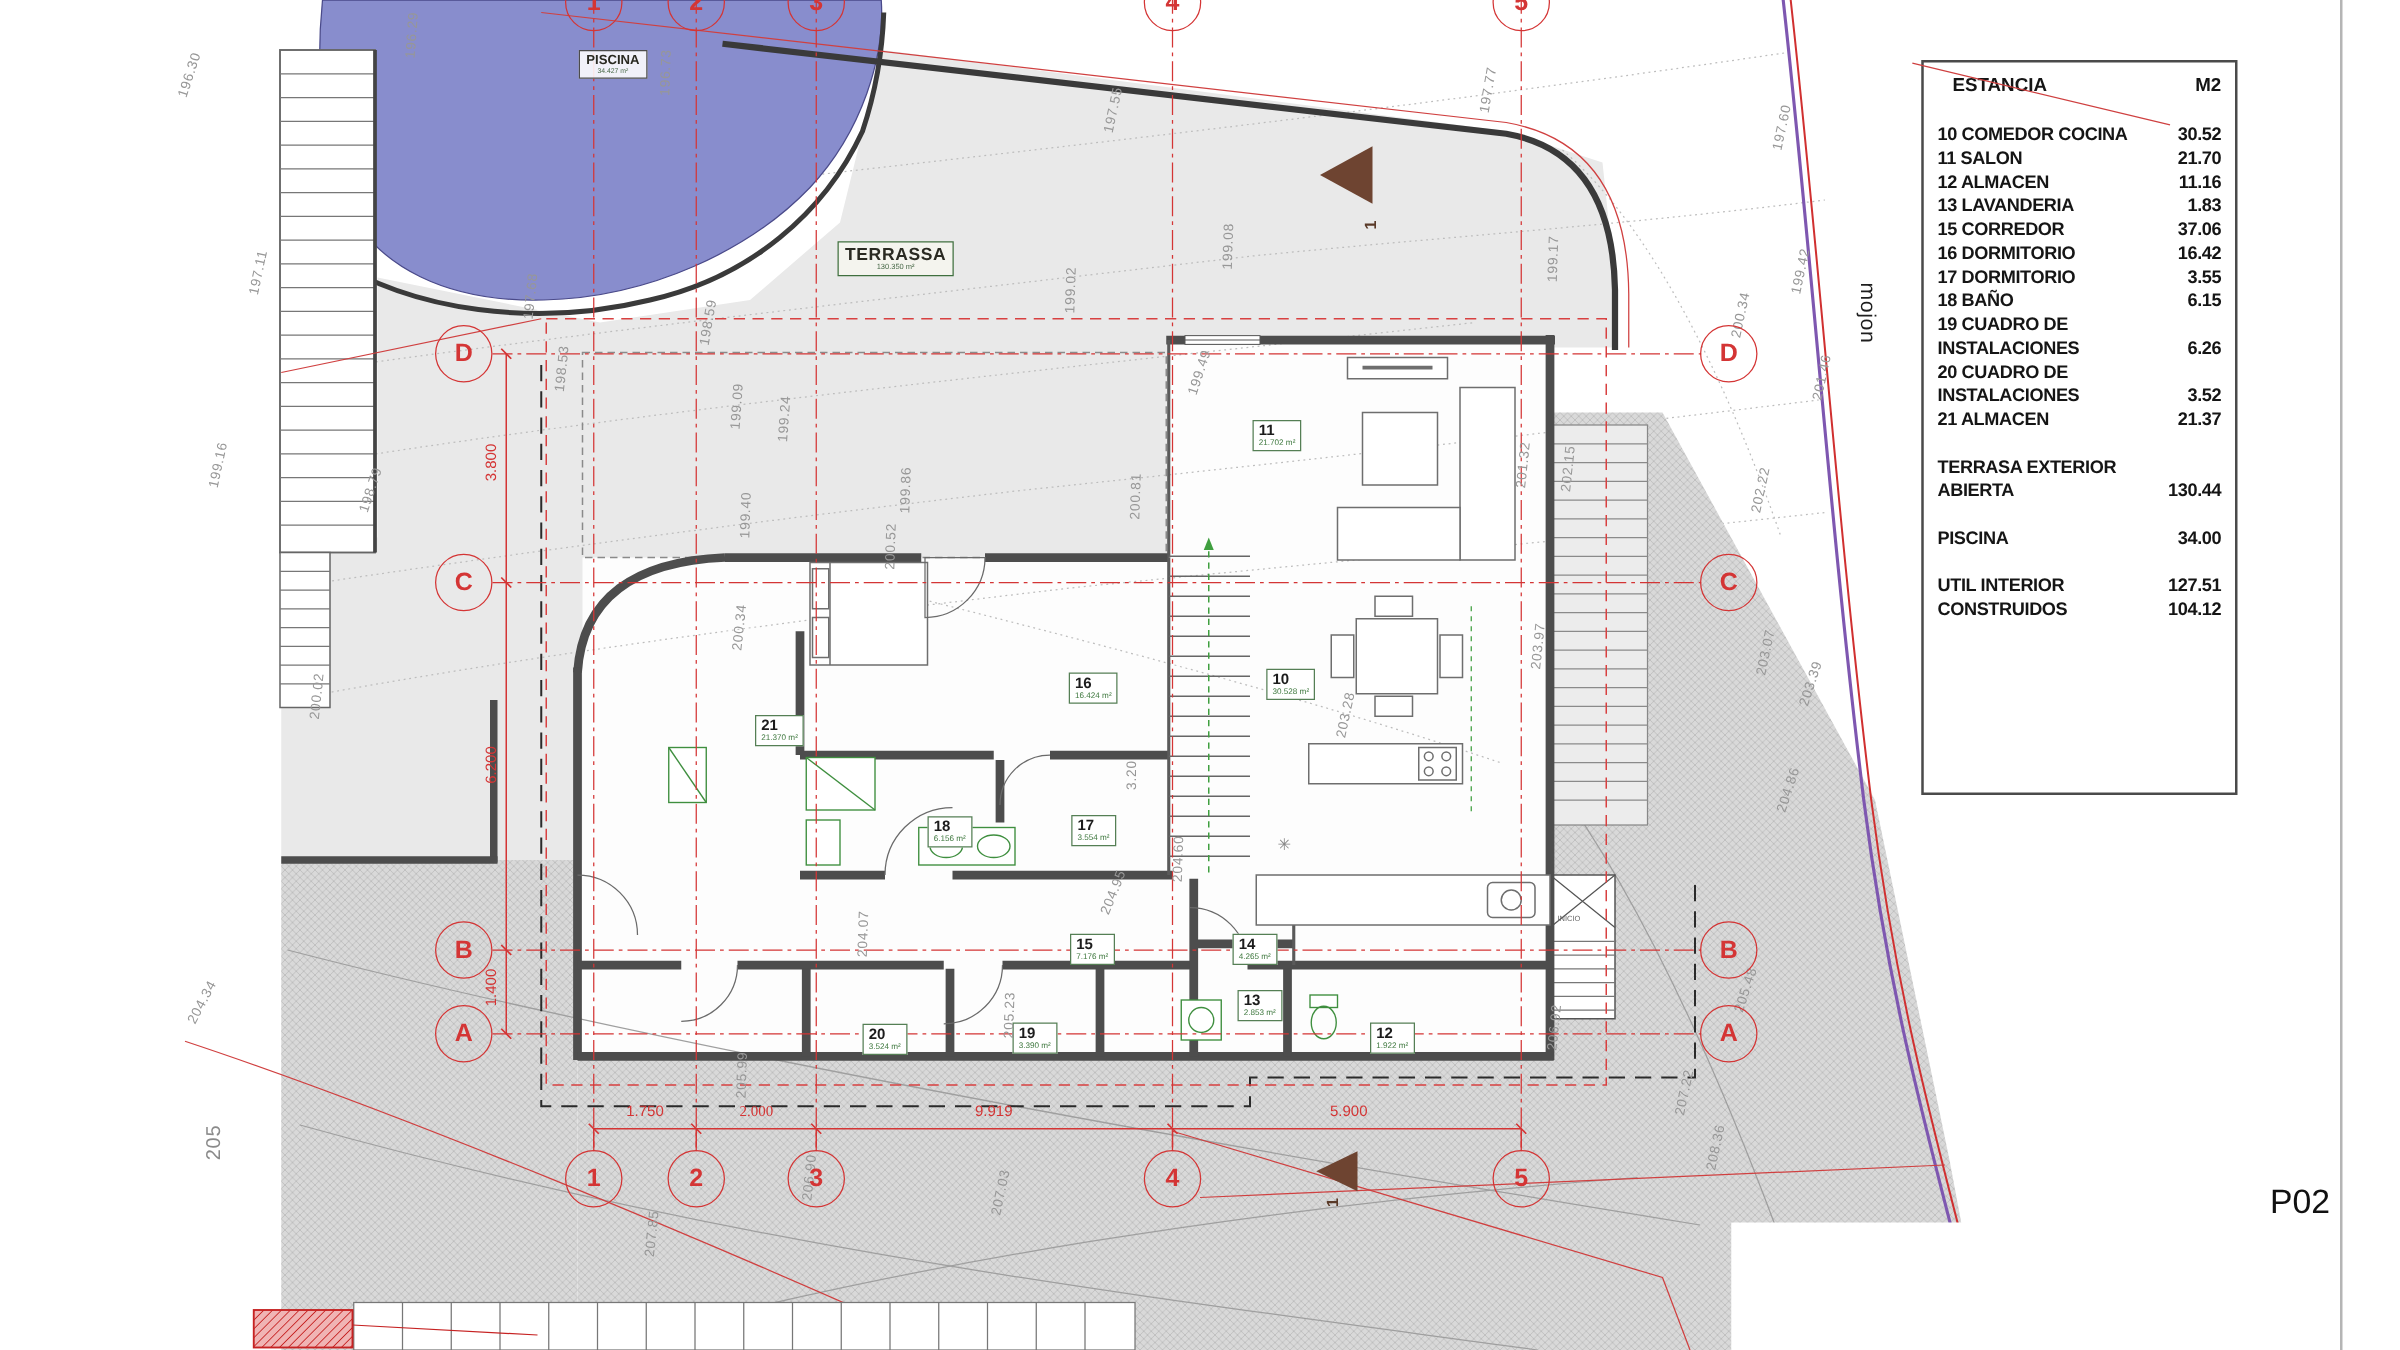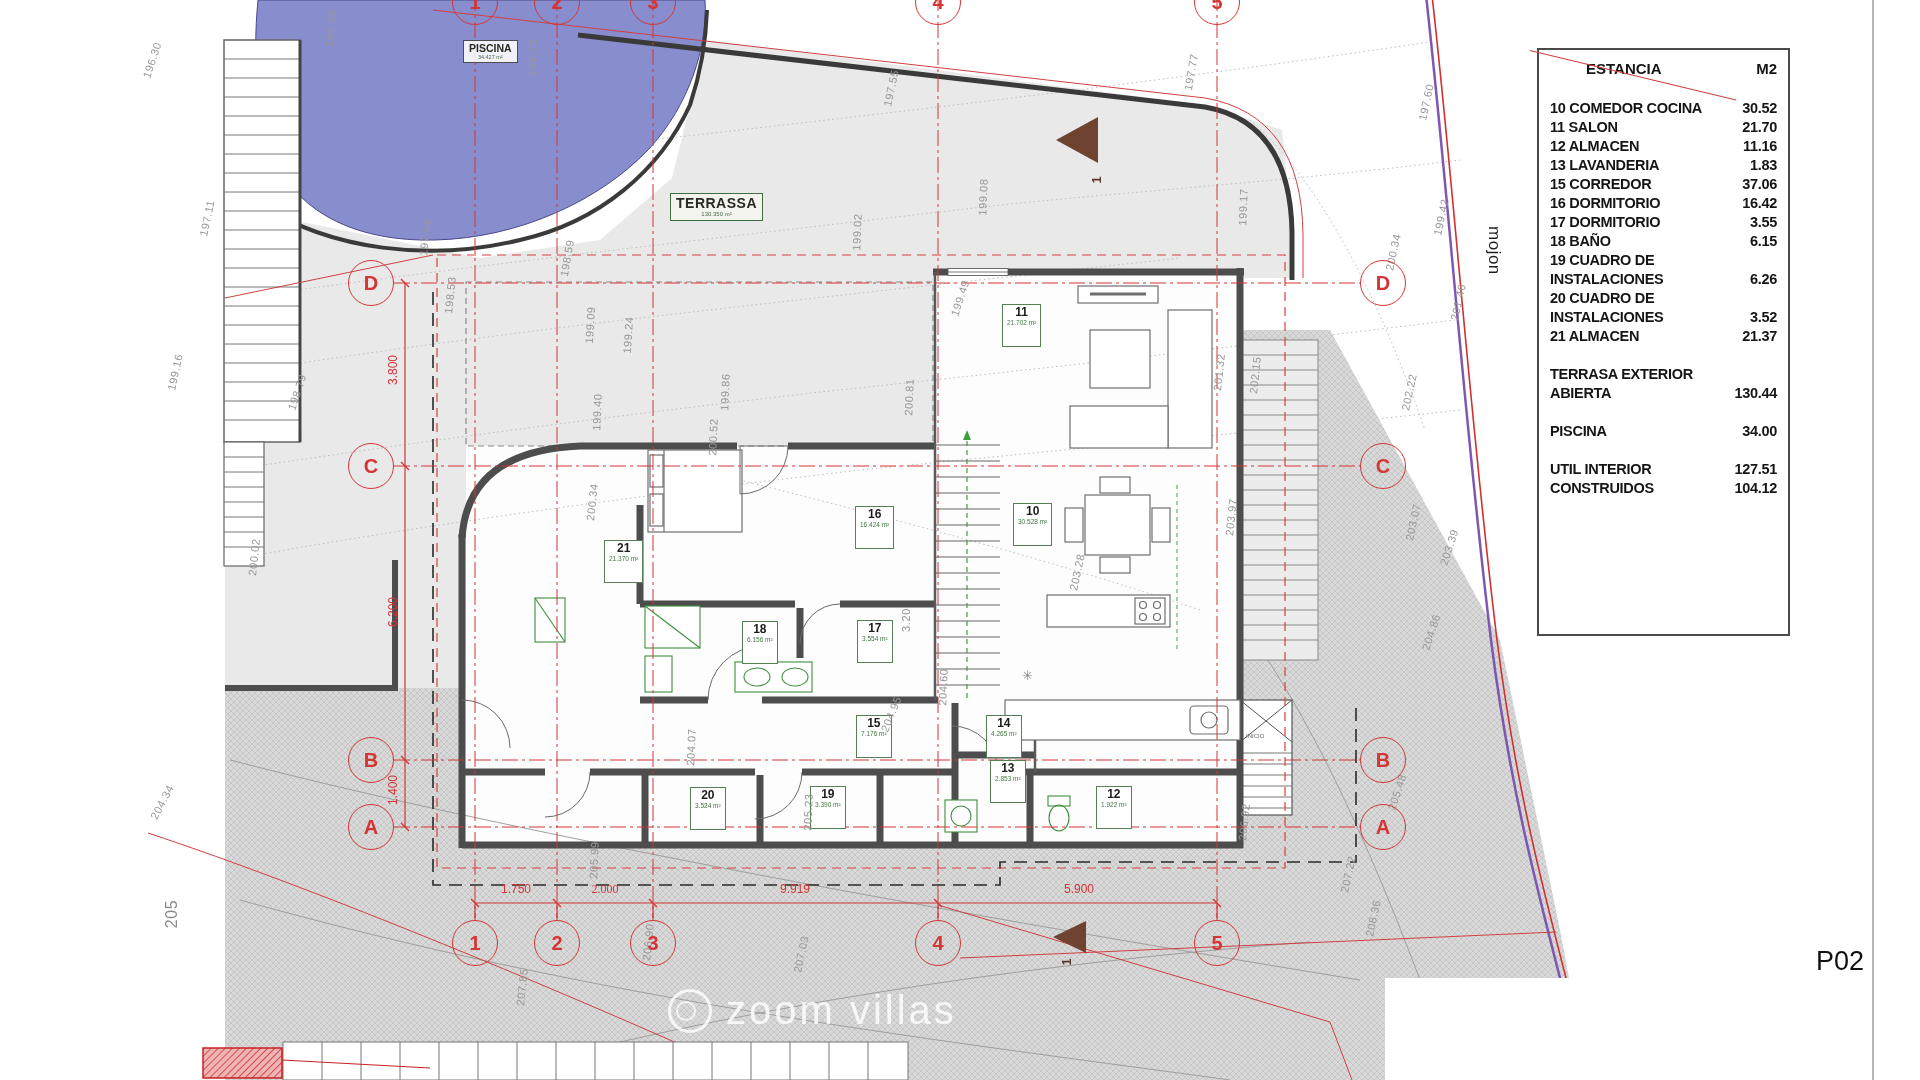--- a/index.html
+++ b/index.html
@@ -13,22 +13,22 @@
   .contour.big{font-size:16px;color:#8a8a8a;}
 
   .bubble{position:absolute;width:44px;height:44px;border:1.7px solid #d43535;border-radius:50%;
           color:#d43535;font-weight:bold;font-size:20px;display:flex;align-items:center;
           justify-content:center;transform:translate(-50%,-50%);background:transparent;}
 
   .dim{position:absolute;color:#d43535;font-size:12px;font-weight:500;white-space:nowrap;
        transform:translate(-50%,-50%);}
   .dim.vert{transform:translate(-50%,-50%) rotate(-90deg);}
 
-  .room-box{position:absolute;background:#fff;border:1px solid #557f55;padding:1px 4px 20px;
-            text-align:center;min-width:24px;}
+  .room-box{position:absolute;background:#fff;border:1px solid #557f55;padding:1px 4px 2px;
+            text-align:left;min-width:24px;margin-top:32px;}
   .room-box .rn{font-size:12px;font-weight:bold;color:#1c1c1c;line-height:13px;}
   .room-box .ra{font-size:6.5px;color:#417a41;line-height:7px;white-space:nowrap;}
 
   .feature-box{position:absolute;background:rgba(255,255,255,.88);border:1px solid #4c4c4c;
                text-align:center;padding:2px 5px;}
   .feature-box .fn{font-weight:bold;color:#2a2a22;}
   .feature-box .fa{color:#4a6a4a;}
 
   #piscina-box{left:463px;top:40px;} #piscina-box .fn{font-size:10.5px;line-height:11px;}
   #piscina-box .fa{font-size:5.5px;line-height:6px;}
@@ -42,21 +42,21 @@
   #mojon{position:absolute;left:1504px;top:226px;font-size:17px;color:#1e1e1e;
          transform:rotate(90deg);transform-origin:0 0;letter-spacing:.5px;}
   #inicio{position:absolute;left:1246px;top:733px;font-size:6px;color:#666;}
   #sheet-code{position:absolute;left:1816px;top:946px;font-size:27px;font-weight:500;color:#111;}
 
   
   #legend{position:absolute;left:1537px;top:48px;width:253px;height:588px;background:#fff;
           border:2px solid #4a4a4a;box-sizing:border-box;padding:8px 11px 0 11px;z-index:20;}
   #legend-header{display:flex;justify-content:space-between;font-size:15px;font-weight:600;
                  color:#151515;margin:2px 0 22px 0;}
-  #legend-header .h1{margin-left:36px;}
+  #legend-header .h1{margin-left:12px;}
   .legend-row{display:flex;justify-content:space-between;align-items:flex-end;font-size:14.5px;
               font-weight:600;color:#151515;line-height:19px;letter-spacing:-.3px;}
   .legend-row.gap{margin-top:19px;}
   .legend-row .l{flex:1;}
   .legend-row .v{text-align:right;padding-left:4px;}
   #table-redline{position:absolute;left:1530px;top:50px;width:212px;height:0;
                  border-top:1.6px solid #cf4040;transform:rotate(13.5deg);
                  transform-origin:0 0;z-index:21;}
 
   
@@ -498,18 +498,14 @@
           <span class="v">127.51</span>
         </div>
         <div class="legend-row">
           <span class="l">CONSTRUIDOS</span>
           <span class="v">104.12</span>
         </div>
       </div>
 </div>
 <div id="table-redline"></div>
 
-<div id="watermark">
-  <div id="wm-logo"></div>
-  <div id="wm-text">zoom villas</div>
+
 </div>
 
-</div>
-
 </body></html>

